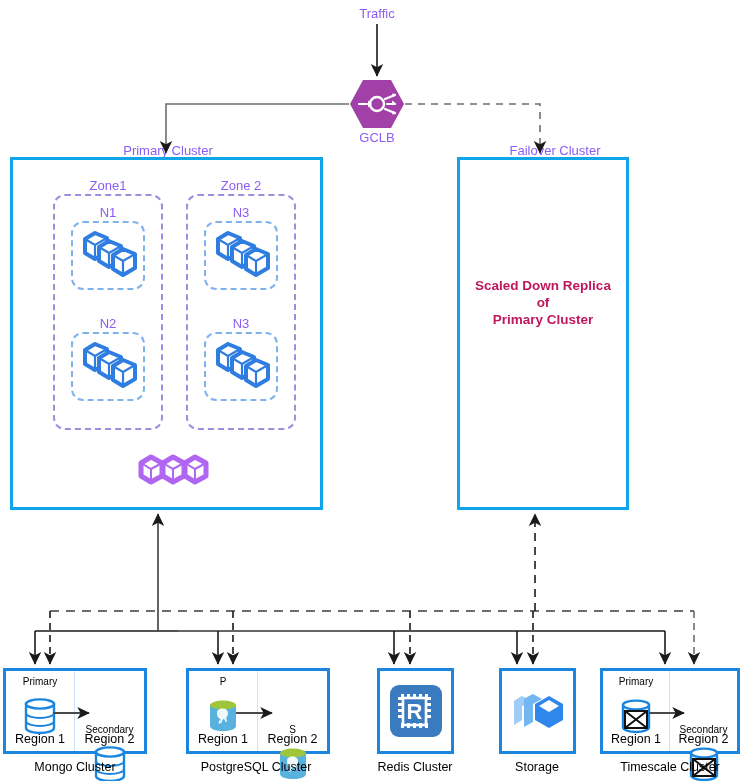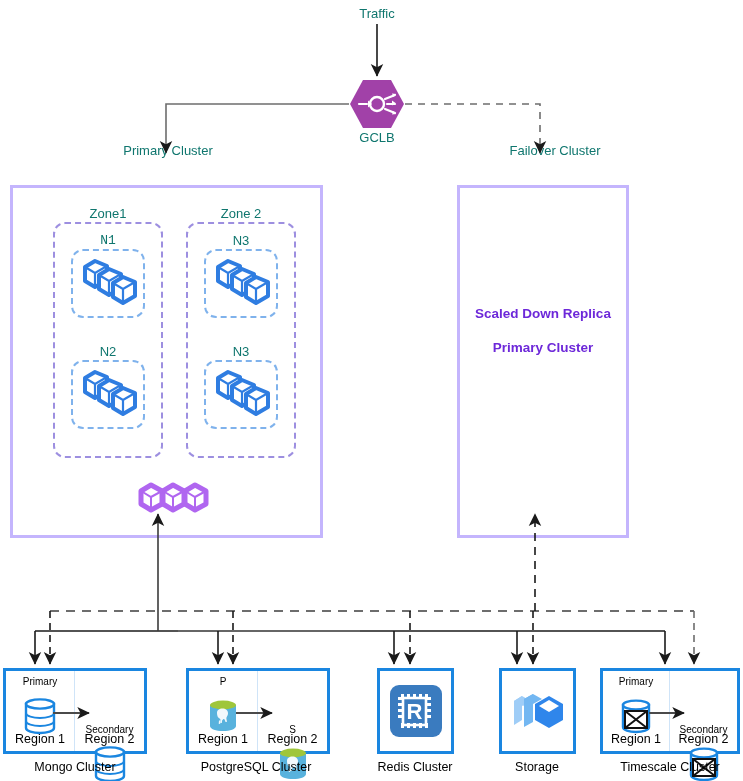--- a/index.html
+++ b/index.html
@@ -13,42 +13,41 @@
     width:743px;
     height:781px;
     overflow:hidden;
     background:#ffffff;
   }
   .abs{position:absolute;}
   .lbl{
     position:absolute;
     font-size:13px;
     line-height:15px;
-    color:#0f766e;
+    color:#8b5cf6;
     white-space:nowrap;
     text-align:center;
   }
   .lbl.center{transform:translateX(-50%);}
 
   
   .cluster-box{
     position:absolute;
-    border:3px solid #c4b5fd;
+    border:3px solid #0ea5e9;
     background:#ffffff;
     box-sizing:border-box;
-    margin-top:28px;
   }
   .failover-text{
     position:absolute;
     width:100%;
     text-align:center;
     font-size:13.5px;
     font-weight:bold;
     line-height:17px;
-    color:#6d28d9;
+    color:#be185d;
   }
 
   
   .zone-box{
     position:absolute;
     border:2px dashed #9d8fe0;
     border-radius:12px;
     box-sizing:border-box;
     background:transparent;
   }
@@ -130,21 +129,21 @@
 
   <div class="lbl center" style="left:168px;top:143px;">Primary Cluster</div>
 
   <div class="lbl center" style="left:535px;top:143px;padding-left:40px;">Failover Cluster</div>
 
   <div class="cluster-box" style="left:10px;top:157px;width:313px;height:353px;">
 
     <div class="lbl center" style="left:95px;top:18px;">Zone1</div>
     <div class="zone-box" style="left:40px;top:34px;width:110px;height:236px;"></div>
 
-    <div class="lbl center" style="left:95px;top:45px;font-family:Liberation Mono, monospace;">N1</div>
+    <div class="lbl center" style="left:95px;top:45px;">N1</div>
     <div class="node-box" style="left:58px;top:61px;width:74px;height:69px;">
       <svg width="70" height="65" viewBox="0 0 70 65" style="position:absolute;left:2px;top:2px;">
         <g fill="#ffffff" stroke="#2f7de1" stroke-width="4" stroke-linejoin="round">
           <polygon points="10,14 20,8 32,13 32,27 20,34 10,28"></polygon>
           <polygon points="24,22 34,16 46,21 46,35 34,42 24,36"></polygon>
           <polygon points="38,30 48,24 60,29 60,43 48,50 38,44"></polygon>
         </g>
         <g stroke="#2f7de1" stroke-width="2.2" fill="none">
           <path d="M10,14 L20,20 L32,13 M20,20 L20,34"></path>
           <path d="M24,22 L34,28 L46,21 M34,28 L34,42"></path>
@@ -213,20 +212,21 @@
       <g stroke="#b066f0" stroke-width="2" fill="none">
         <path d="M6,12 L16,18 L27,12 M16,18 L16,31"></path>
         <path d="M28,12 L38,18 L49,12 M38,18 L38,31"></path>
         <path d="M50,12 L60,18 L71,12 M60,18 L60,31"></path>
       </g>
     </svg>
   </div>
 
   <div class="cluster-box" style="left:457px;top:157px;width:172px;height:353px;">
     <div class="failover-text" style="top:117px;">Scaled Down Replica</div>
+    <div class="failover-text" style="top:134px;">of</div>
     <div class="failover-text" style="top:151px;">Primary Cluster</div>
   </div>
 
   <div class="abs" style="left:349px;top:79px;width:56px;height:50px;">
     <svg width="56" height="50" viewBox="0 0 56 50">
       <polygon points="14,1 42,1 55,25 42,49 14,49 1,25" fill="#a141a8"></polygon>
       <circle cx="28" cy="25" r="7" fill="none" stroke="#ffffff" stroke-width="2.4"></circle>
       <g stroke="#ffffff" stroke-width="2.2" fill="none" stroke-linecap="round">
         <path d="M10,25 L18,25"></path>
         <path d="M38,25 L46,25"></path>

